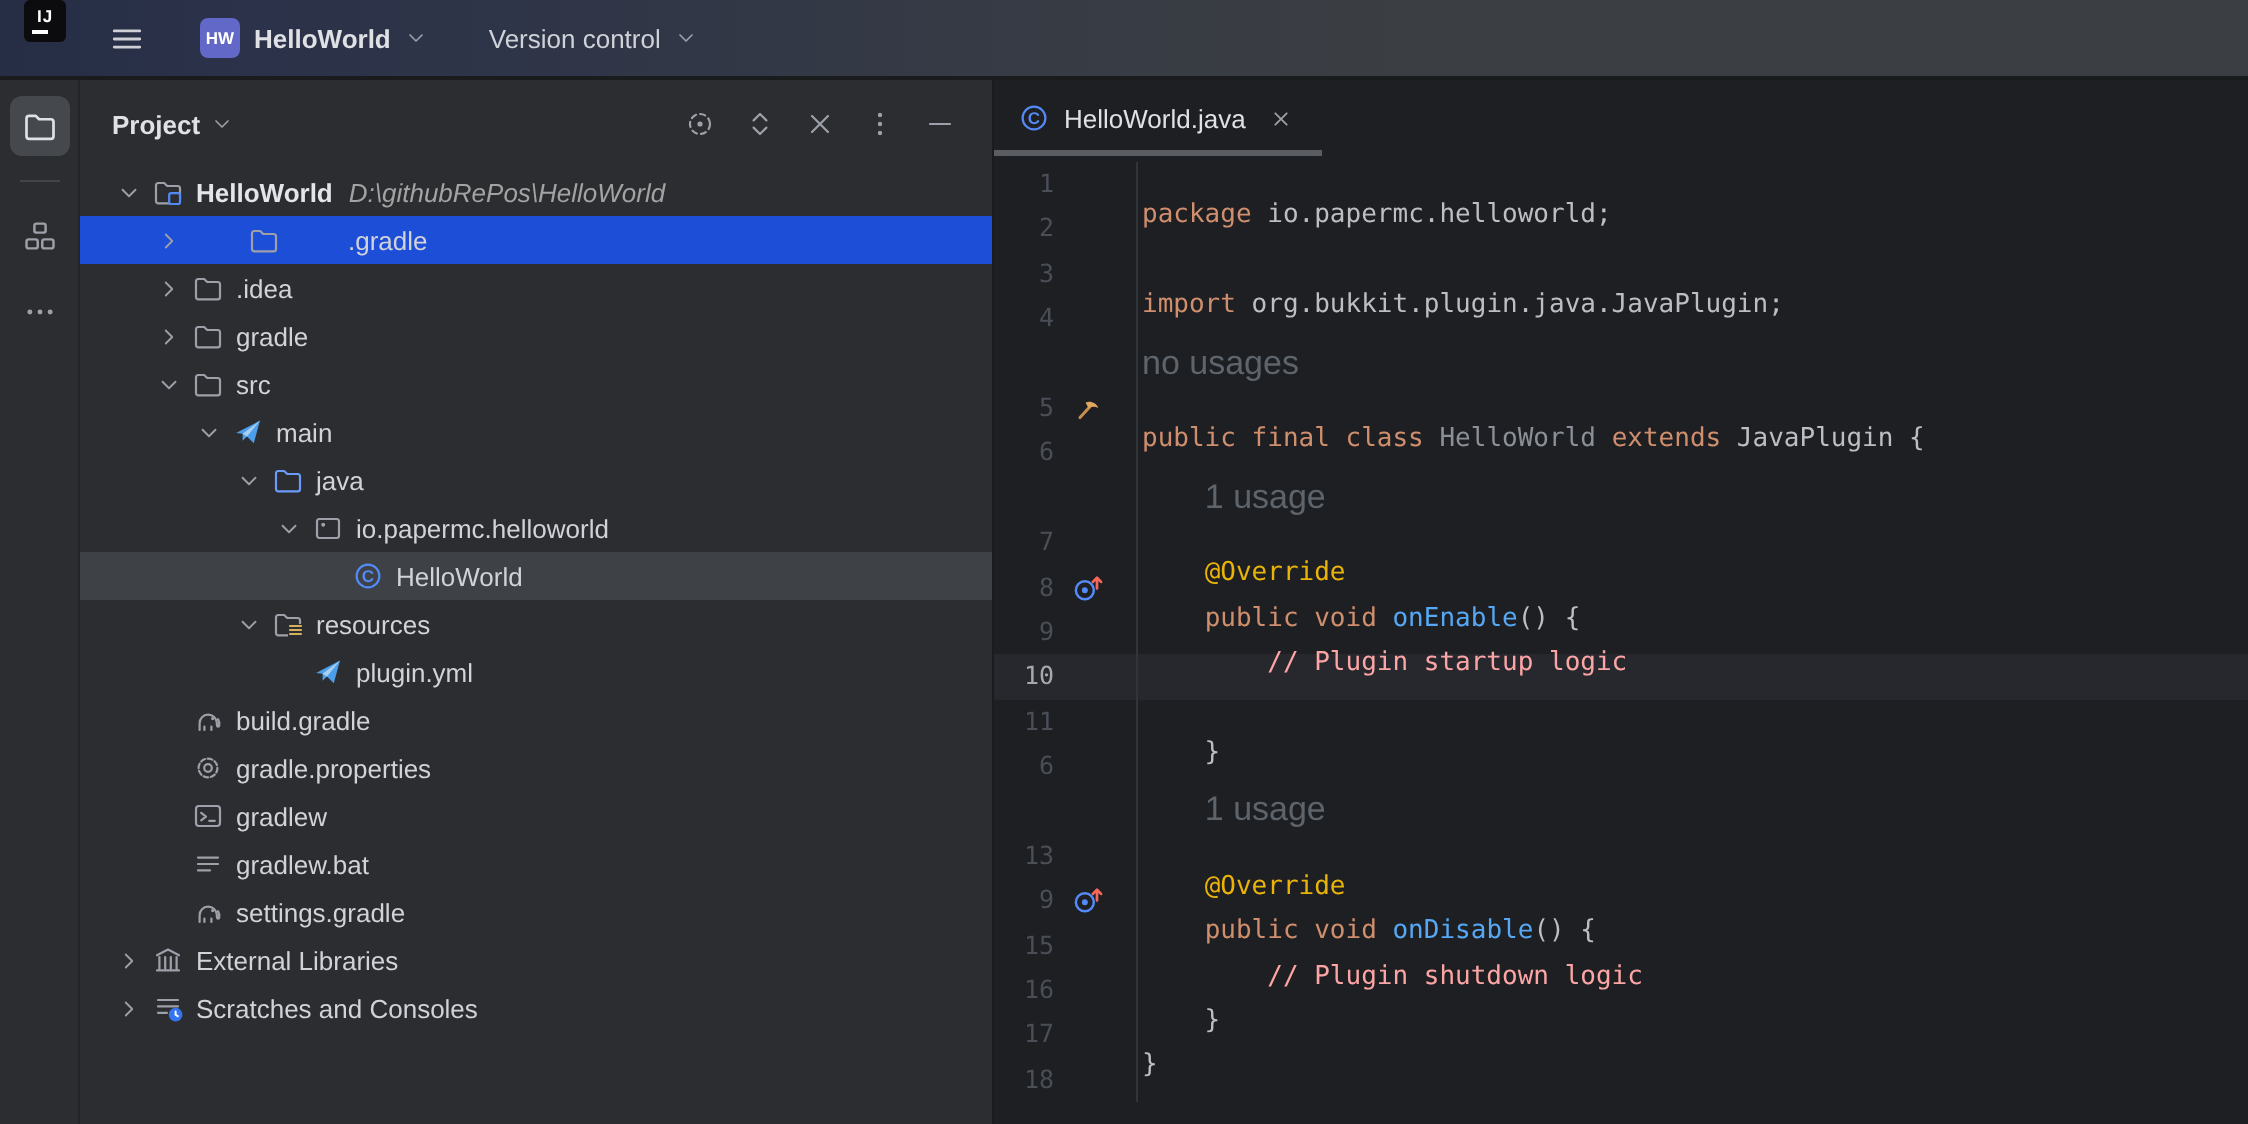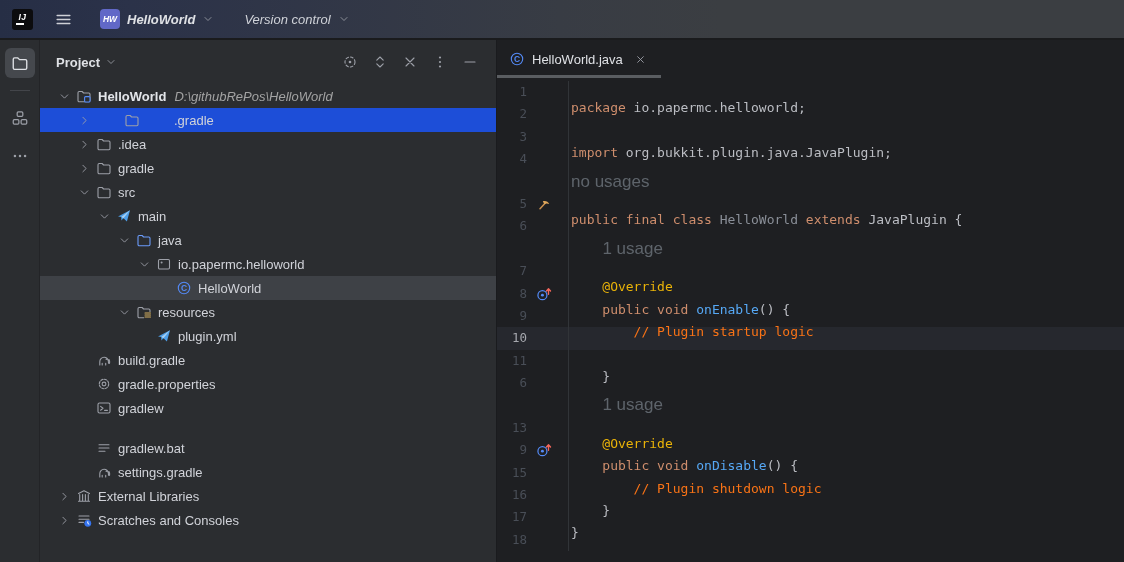--- a/index.html
+++ b/index.html
@@ -1,23 +1,23 @@
 <!DOCTYPE html>
 <html><head>
 <meta charset="utf-8">
 <style>
   * { margin:0; padding:0; box-sizing:border-box; }
   html,body { width:1124px; height:562px; overflow:hidden; background:#1E1F22;
     font-family:"Liberation Sans", sans-serif; -webkit-font-smoothing:antialiased; }
   .window { width:1124px; height:562px; display:flex; flex-direction:column; }
 
   
-  .titlebar { height:40px; flex:0 0 40px; display:flex; align-items:center; gap:18px;
+  .titlebar { height:40px; flex:0 0 40px; display:flex; gap:18px;
     padding:0 12px; border-bottom:2px solid #1A1B1D;
-    background:linear-gradient(90deg,#262e45 0px,#2b3249 130px,#383c44 560px,#3B3E42 720px,#3B3E42 100%);font-style:italic; }
+    background:linear-gradient(90deg,#262e45 0px,#2b3249 130px,#383c44 560px,#3B3E42 720px,#3B3E42 100%); }
   .logo { width:21px; height:21px; border-radius:3px; background:#0C0C0E; display:flex;
     align-items:center; justify-content:center; flex-direction:column; }
   .logo span { color:#fff; font-size:8.5px; font-weight:bold; letter-spacing:.5px; line-height:9px; }
   .logo i { display:block; width:8px; height:1.6px; background:#fff; margin:1.5px 6px 0 0; align-self:flex-start; margin-left:4px; }
   .tb-btn { background:none; border:none; cursor:pointer; display:flex; align-items:center; padding:4px; border-radius:4px; }
   .widget { display:flex; align-items:center; gap:7px; padding:4px 6px; border-radius:4px; cursor:pointer; }
   .badge { width:20px; height:20px; border-radius:4px; background:#6168C7; color:#fff; font-size:8.5px;
     font-weight:bold; display:flex; align-items:center; justify-content:center; }
   .proj-name { color:#DFE1E5; font-size:13px; font-weight:600; }
   .vcs-label { color:#CFD2D8; font-size:13px; }
@@ -67,21 +67,21 @@
   .code-row { display:flex; height:22.4px; line-height:22.4px; align-items:center; }
   .code-row.current { background:#26282E; }
   .gutter { width:72px; flex:0 0 72px; align-self:stretch; display:flex; align-items:center;
     border-right:1px solid #313438; }
   .gnum { width:30px; text-align:right; color:#494E57; font-size:12.5px; }
   .code-row.current .gnum { color:#A6A8AE; }
   .gicon { width:20px; margin-left:7px; display:inline-flex; align-items:center; justify-content:center; }
   .ctext { white-space:pre; padding-left:2px;margin-top:32px; }
   .hint-text { font-family:"Liberation Sans", sans-serif; font-size:17px; color:#5E646B; padding-left:2px; }
   .tk-kw { color:#CF8E6D; } .tk-pl { color:#BCBEC4; } .tk-dim { color:#8A8F98; }
-  .tk-ann { color:#eab308; } .tk-fn { color:#56A8F5; } .tk-cm { color:#f97316; }
+  .tk-ann { color:#eab308; } .tk-fn { color:#56A8F5; } .tk-cm { color:#fca5a5; }
 </style>
 </head>
 <body>
 
 <div class="window">
 
   <header class="titlebar">
     <div class="logo">
       <span>IJ</span>
         <i></i>
@@ -360,21 +360,21 @@
           <div class="tree-row" style="padding-left: 36px;">
             <span class="chev"></span>
             <span class="ticon icon">
               <svg width="16" height="16" viewBox="0 0 16 16">
                 <rect x="2" y="3" width="12" height="10" rx="1.5" stroke="#9DA0A8" stroke-width="1.1" fill="none" stroke-linecap="round" stroke-linejoin="round"></rect>
                 <path d="M4.6 6.4 7 8.3 4.6 10.2M8.6 10.4h2.8" stroke="#9DA0A8" stroke-width="1.1" fill="none" stroke-linecap="round" stroke-linejoin="round"></path>
               </svg>
             </span>
             <span class="lbl">gradlew</span>
           </div>
-          <div class="tree-row" style="padding-left: 36px; margin-top: 16px;">
+          <div class="tree-row" style="padding-left: 36px;">
             <span class="chev"></span>
             <span class="ticon icon">
               <svg width="16" height="16" viewBox="0 0 16 16">
                 <path d="M3 4.8h10M3 8h10M3 11.2h6" stroke="#9DA0A8" stroke-width="1.1" fill="none" stroke-linecap="round" stroke-linejoin="round"></path>
               </svg>
             </span>
             <span class="lbl">gradlew.bat</span>
           </div>
           <div class="tree-row" style="padding-left: 36px;">
             <span class="chev"></span>

